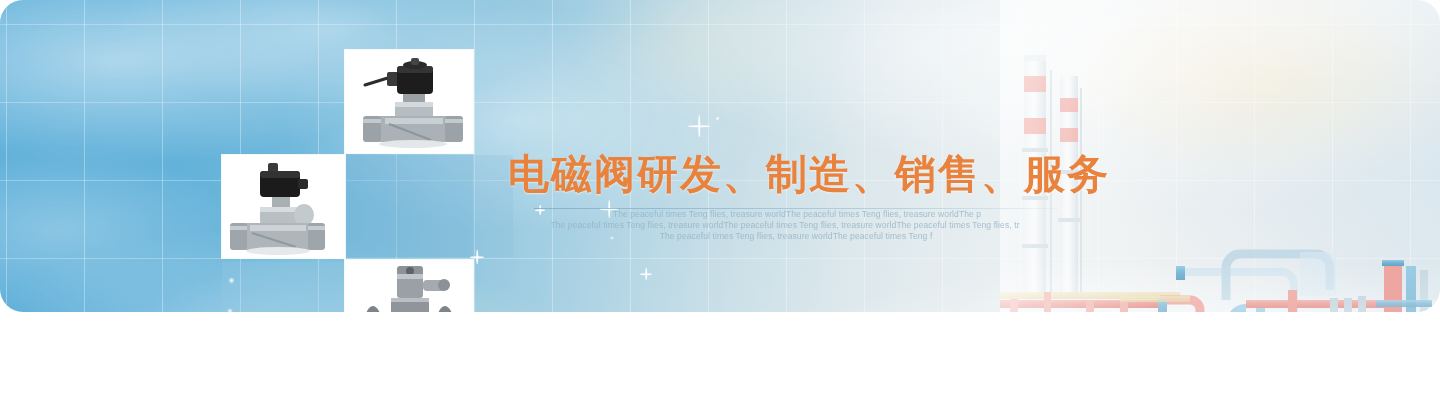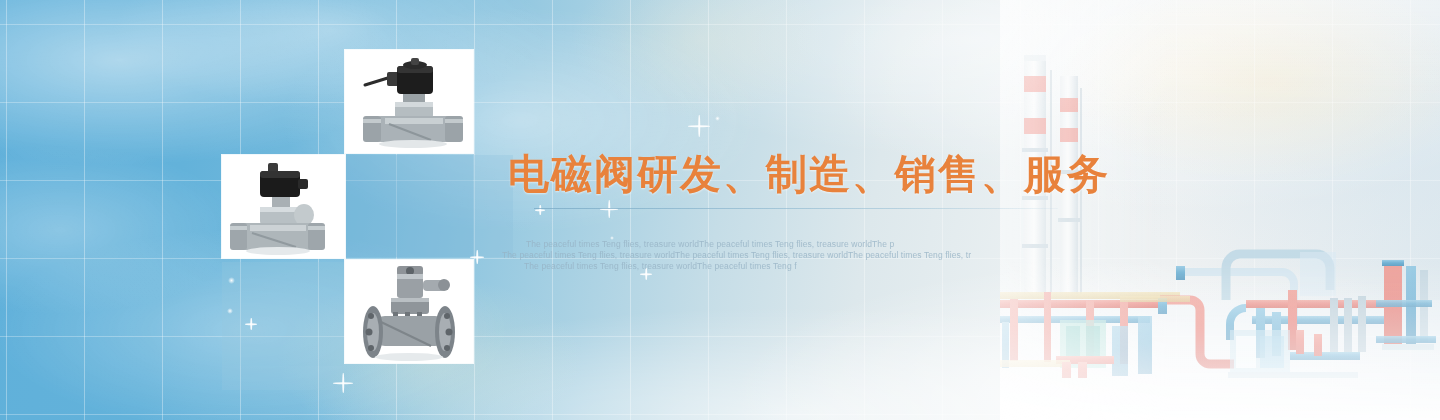--- a/index.html
+++ b/index.html
@@ -7,35 +7,36 @@
     padding: 0;
     background: #ffffff;
   }
   body {
     font-family: "Liberation Sans", sans-serif;
   }
 
   #banner {
     position: relative;
     width: 1440px;
-    height: 420px;
+    height: 312px;
     overflow: hidden;
     
     background:
       linear-gradient(100deg,
         #5fb0da 0%,
         #63b2da 14%,
         #79bcdd 26%,
         #9fcde2 38%,
         #c5dde7 50%,
         #dde8ec 60%,
         #e9eff1 70%,
         #eef1f2 80%,
         #e7edf0 90%,
         #dde8ee 100%);
+    border-radius: 23px;
   }
 
   
   .cloud-layer {
     position: absolute;
     inset: 0;
     pointer-events: none;
   }
   .cloudA {
     background:
@@ -158,21 +159,22 @@
     font-family: "DejaVu Sans", sans-serif;
     font-size: 25px;
     font-weight: 700;
     letter-spacing: .5px;
     color: #77a7c3;
     line-height: 1.25;
     white-space: nowrap;
     text-shadow: 0 1px 1px rgba(255,255,255,.55);
   }
   .blurbs {
-    margin: 30px 0 0 0;
+    margin: 0 0 0 0;
+    text-align: center;
     width: 560px;
   }
   .blurb {
     font-family: "Liberation Sans", sans-serif;
     font-size: 8.5px;
     line-height: 11px;
     color: rgba(150,178,196,.82);
     white-space: nowrap;
     letter-spacing: .1px;
   }

